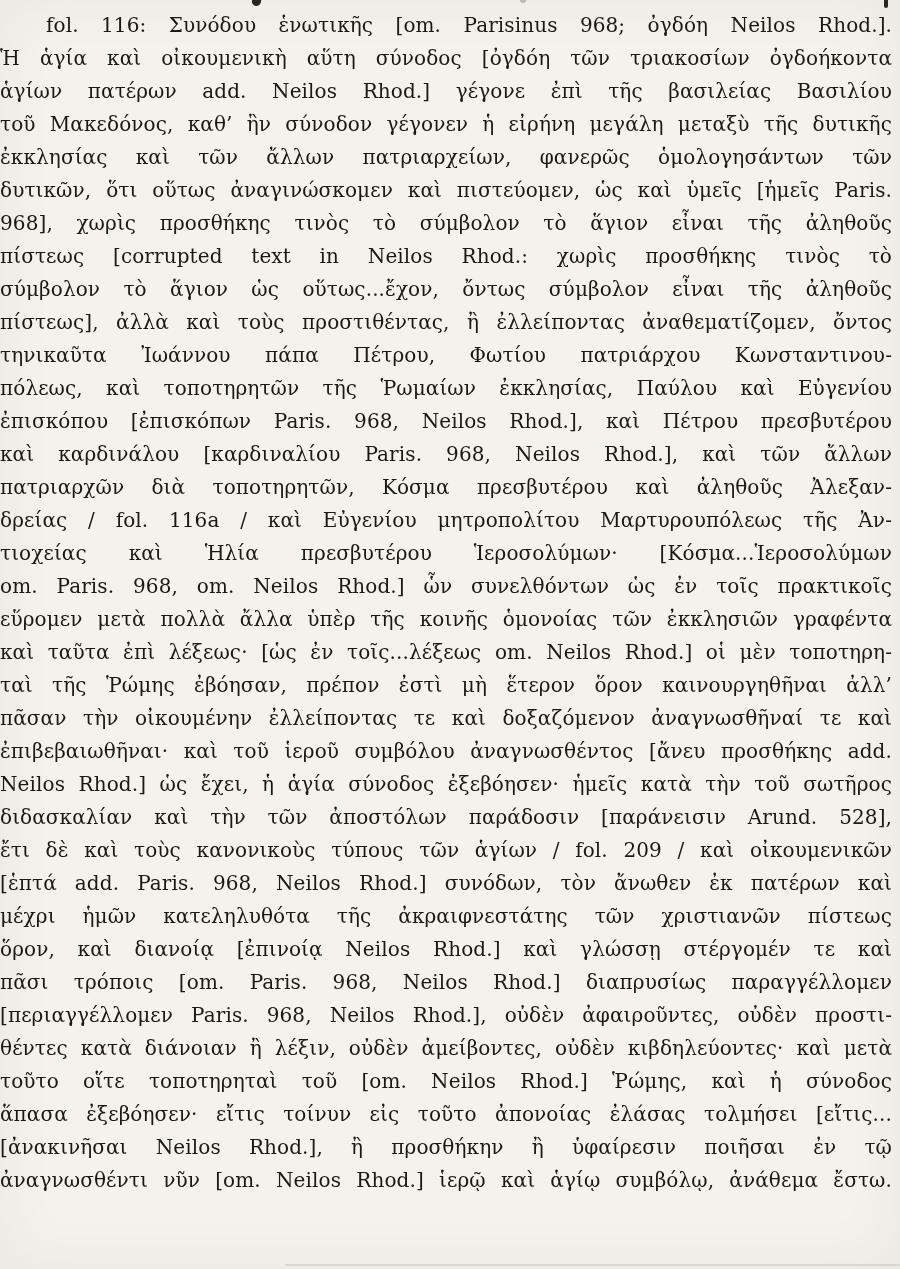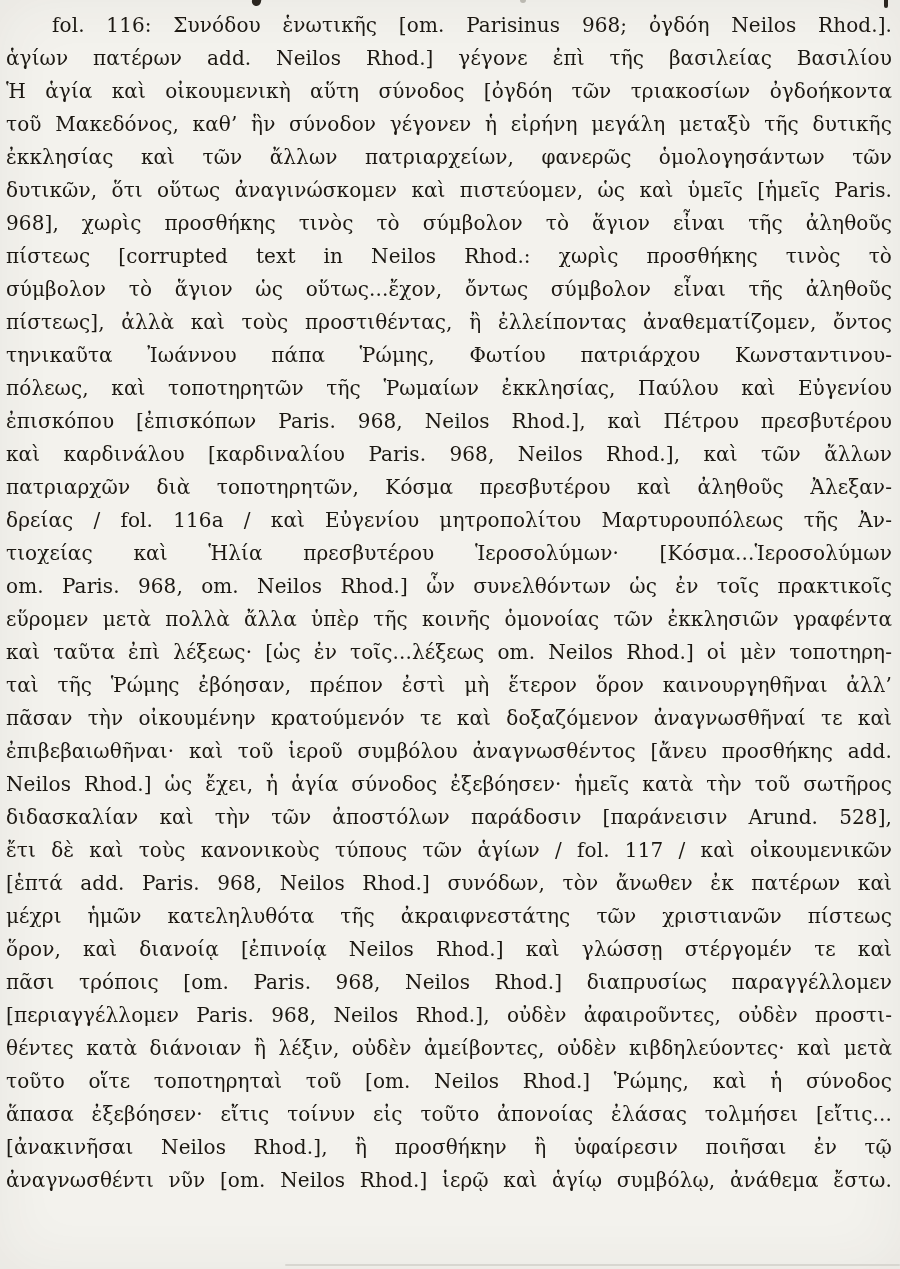--- a/index.html
+++ b/index.html
@@ -12,21 +12,21 @@
     width: 900px;
     height: 1269px;
     background: #f3f2ed;
     overflow: hidden;
     font-family: "DejaVu Serif", serif;
     color: #1c1812;
     box-shadow: inset 0 0 60px rgba(60,55,45,0.06);
   }
   #text-block {
     position: absolute;
-    left: 6px;
+    left: 0;
     right: 8px;
     top: 9px;
   }
   .line {
     height: 33px;
     line-height: 33px;
     font-size: 20px;
     letter-spacing: 0.1px;
     text-align: justify;
     text-align-last: justify;
@@ -72,45 +72,45 @@
 </style>
 </head>
 <body>
 
 <div id="page">
   <span class="artifact-a"></span>
   <span class="artifact-c"></span>
   <span class="artifact-b"></span>
   <div id="text-block">
       <div class="line">fol. 116: Συνόδου ἑνωτικῆς [om. Parisinus 968; ὀγδόη Neilos Rhod.].</div>
+      <div class="line">Ἡ ἁγία καὶ οἰκουμενικὴ αὕτη σύνοδος [ὀγδόη τῶν τριακοσίων ὀγδοήκοντα</div>
       <div class="line">ἁγίων πατέρων add. Neilos Rhod.] γέγονε ἐπὶ τῆς βασιλείας Βασιλίου</div>
-      <div class="line">Ἡ ἁγία καὶ οἰκουμενικὴ αὕτη σύνοδος [ὀγδόη τῶν τριακοσίων ὀγδοήκοντα</div>
       <div class="line">τοῦ Μακεδόνος, καθ’ ἣν σύνοδον γέγονεν ἡ εἰρήνη μεγάλη μεταξὺ τῆς δυτικῆς</div>
       <div class="line">ἐκκλησίας καὶ τῶν ἄλλων πατριαρχείων, φανερῶς ὁμολογησάντων τῶν</div>
       <div class="line">δυτικῶν, ὅτι οὕτως ἀναγινώσκομεν καὶ πιστεύομεν, ὡς καὶ ὑμεῖς [ἡμεῖς Paris.</div>
       <div class="line">968], χωρὶς προσθήκης τινὸς τὸ σύμβολον τὸ ἅγιον εἶναι τῆς ἀληθοῦς</div>
       <div class="line">πίστεως [corrupted text in Neilos Rhod.: χωρὶς προσθήκης τινὸς τὸ</div>
       <div class="line">σύμβολον τὸ ἅγιον ὡς οὕτως...ἔχον, ὄντως σύμβολον εἶναι τῆς ἀληθοῦς</div>
       <div class="line">πίστεως], ἀλλὰ καὶ τοὺς προστιθέντας, ἢ ἐλλείποντας ἀναθεματίζομεν, ὄντος</div>
-      <div class="line">τηνικαῦτα Ἰωάννου πάπα Ῥώμης, Φωτίου πατριάρχου Κωνσταντινου-</div>
+      <div class="line">τηνικαῦτα Ἰωάννου πάπα Πέτρου, Φωτίου πατριάρχου Κωνσταντινου-</div>
       <div class="line">πόλεως, καὶ τοποτηρητῶν τῆς Ῥωμαίων ἐκκλησίας, Παύλου καὶ Εὐγενίου</div>
       <div class="line">ἐπισκόπου [ἐπισκόπων Paris. 968, Neilos Rhod.], καὶ Πέτρου πρεσβυτέρου</div>
       <div class="line">καὶ καρδινάλου [καρδιναλίου Paris. 968, Neilos Rhod.], καὶ τῶν ἄλλων</div>
       <div class="line">πατριαρχῶν διὰ τοποτηρητῶν, Κόσμα πρεσβυτέρου καὶ ἀληθοῦς Ἀλεξαν-</div>
       <div class="line">δρείας / fol. 116a / καὶ Εὐγενίου μητροπολίτου Μαρτυρουπόλεως τῆς Ἀν-</div>
       <div class="line">τιοχείας καὶ Ἡλία πρεσβυτέρου Ἱεροσολύμων· [Κόσμα...Ἱεροσολύμων</div>
       <div class="line">om. Paris. 968, om. Neilos Rhod.] ὧν συνελθόντων ὡς ἐν τοῖς πρακτικοῖς</div>
       <div class="line">εὕρομεν μετὰ πολλὰ ἄλλα ὑπὲρ τῆς κοινῆς ὁμονοίας τῶν ἐκκλησιῶν γραφέντα</div>
       <div class="line">καὶ ταῦτα ἐπὶ λέξεως· [ὡς ἐν τοῖς...λέξεως om. Neilos Rhod.] οἱ μὲν τοποτηρη-</div>
       <div class="line">ταὶ τῆς Ῥώμης ἐβόησαν, πρέπον ἐστὶ μὴ ἕτερον ὅρον καινουργηθῆναι ἀλλ’</div>
-      <div class="line">πᾶσαν τὴν οἰκουμένην κρατούμενόν τε καὶ δοξαζόμενον ἀναγνωσθῆναί τε καὶ</div>
+      <div class="line">πᾶσαν τὴν οἰκουμένην ἐλλείποντας τε καὶ δοξαζόμενον ἀναγνωσθῆναί τε καὶ</div>
       <div class="line">ἐπιβεβαιωθῆναι· καὶ τοῦ ἱεροῦ συμβόλου ἀναγνωσθέντος [ἄνευ προσθήκης add.</div>
       <div class="line">Neilos Rhod.] ὡς ἔχει, ἡ ἁγία σύνοδος ἐξεβόησεν· ἡμεῖς κατὰ τὴν τοῦ σωτῆρος</div>
       <div class="line">διδασκαλίαν καὶ τὴν τῶν ἀποστόλων παράδοσιν [παράνεισιν Arund. 528],</div>
-      <div class="line">ἔτι δὲ καὶ τοὺς κανονικοὺς τύπους τῶν ἁγίων / fol. 117 / καὶ οἰκουμενικῶν</div>
+      <div class="line">ἔτι δὲ καὶ τοὺς κανονικοὺς τύπους τῶν ἁγίων / fol. 209 / καὶ οἰκουμενικῶν</div>
       <div class="line">[ἑπτά add. Paris. 968, Neilos Rhod.] συνόδων, τὸν ἄνωθεν ἐκ πατέρων καὶ</div>
       <div class="line">μέχρι ἡμῶν κατεληλυθότα τῆς ἀκραιφνεστάτης τῶν χριστιανῶν πίστεως</div>
       <div class="line">ὅρον, καὶ διανοίᾳ [ἐπινοίᾳ Neilos Rhod.] καὶ γλώσσῃ στέργομέν τε καὶ</div>
       <div class="line">πᾶσι τρόποις [om. Paris. 968, Neilos Rhod.] διαπρυσίως παραγγέλλομεν</div>
       <div class="line">[περιαγγέλλομεν Paris. 968, Neilos Rhod.], οὐδὲν ἀφαιροῦντες, οὐδὲν προστι-</div>
       <div class="line">θέντες κατὰ διάνοιαν ἢ λέξιν, οὐδὲν ἀμείβοντες, οὐδὲν κιβδηλεύοντες· καὶ μετὰ</div>
       <div class="line">τοῦτο οἵτε τοποτηρηταὶ τοῦ [om. Neilos Rhod.] Ῥώμης, καὶ ἡ σύνοδος</div>
       <div class="line">ἅπασα ἐξεβόησεν· εἴτις τοίνυν εἰς τοῦτο ἀπονοίας ἐλάσας τολμήσει [εἴτις...</div>
       <div class="line">[ἀνακινῆσαι Neilos Rhod.], ἢ προσθήκην ἢ ὑφαίρεσιν ποιῆσαι ἐν τῷ</div>
       <div class="line">ἀναγνωσθέντι νῦν [om. Neilos Rhod.] ἱερῷ καὶ ἁγίῳ συμβόλῳ, ἀνάθεμα ἔστω.</div>

